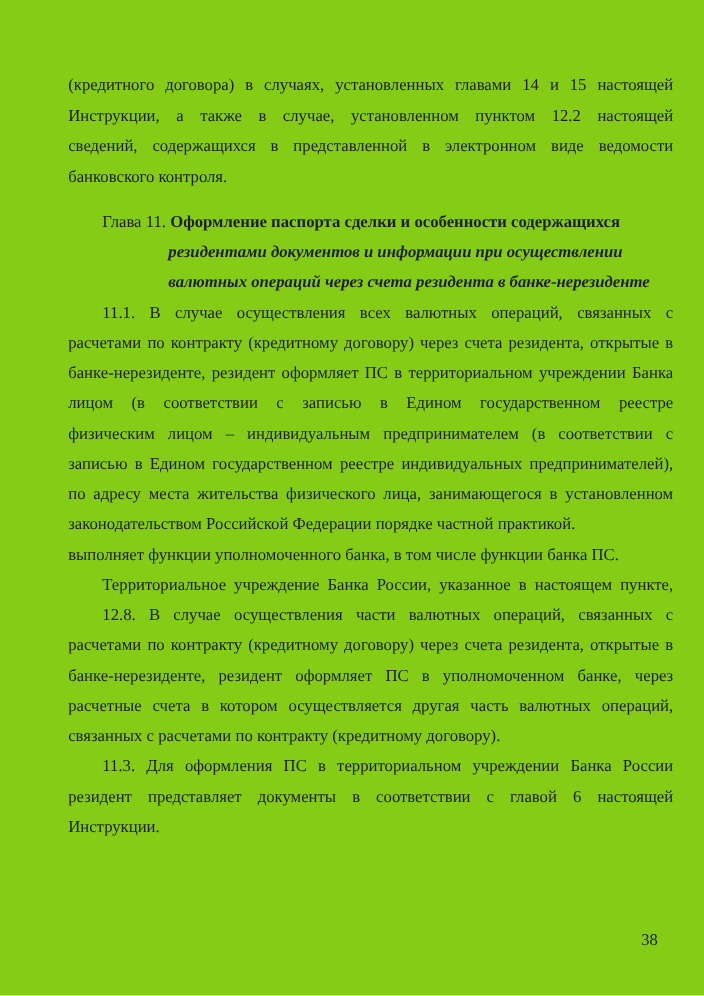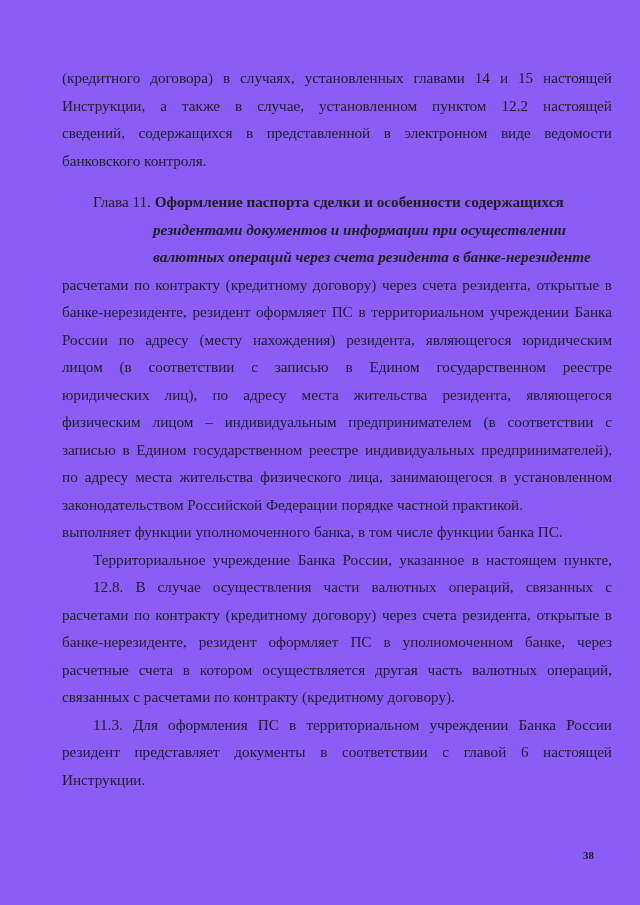--- a/index.html
+++ b/index.html
@@ -4,21 +4,21 @@
 <style>
   html, body {
     margin: 0;
     padding: 0;
     background: #fdfdfd;
   }
   .page {
     position: relative;
     width: 640px;
     height: 905px;
-    background: #8b5cf6;
+    background: #84cc16;
     font-family: "Liberation Serif", serif;
     color: #1e1e1e;
     overflow: hidden;
   }
   .content {
     position: absolute;
     left: 62px;
     top: 64px;
     width: 550px;
     font-size: 15.2px;
@@ -36,23 +36,22 @@
     font-weight: bold;
   }
   .h-line { white-space: nowrap; }
   .h-line1 { padding-left: 31px; }
   .h-cont { padding-left: 91px; font-style: italic; }
   .chapter-label { font-weight: normal; text-align: right; }
   .page-number {
     position: absolute;
     left: 583px;
     top: 845px;
-    font-size: 11px;
+    font-size: 15px;
     line-height: 20px;
-    font-weight: bold;
   }
 </style>
 </head>
 <body>
 
 <div class="page">
   <div class="content">
 
     <div class="para">
         <div class="line first">(кредитного договора) в случаях, установленных главами 14 и 15 настоящей</div>
@@ -64,25 +63,24 @@
     <div class="heading">
       <div class="h-line h-line1">
         <span class="chapter-label">Глава 11.</span>
         <span>Оформление паспорта сделки и особенности содержащихся</span>
       </div>
       <div class="h-line h-cont">резидентами документов и информации при осуществлении</div>
       <div class="h-line h-cont">валютных операций через счета резидента в банке-нерезиденте</div>
     </div>
 
     <div class="para indent">
+        <div class="line first">11.1. В случае осуществления всех валютных операций, связанных с</div>
         <div class="line">расчетами по контракту (кредитному договору) через счета резидента, открытые в</div>
         <div class="line">банке-нерезиденте, резидент оформляет ПС в территориальном учреждении Банка</div>
-        <div class="line">России по адресу (месту нахождения) резидента, являющегося юридическим</div>
         <div class="line">лицом (в соответствии с записью в Едином государственном реестре</div>
-        <div class="line">юридических лиц), по адресу места жительства резидента, являющегося</div>
         <div class="line">физическим лицом – индивидуальным предпринимателем (в соответствии с</div>
         <div class="line">записью в Едином государственном реестре индивидуальных предпринимателей),</div>
         <div class="line">по адресу места жительства физического лица, занимающегося в установленном</div>
         <div class="line last">законодательством Российской Федерации порядке частной практикой.</div>
       </div>
 
     <div class="para indent">
         <div class="line last">выполняет функции уполномоченного банка, в том числе функции банка ПС.</div>
         <div class="line first">Территориальное учреждение Банка России, указанное в настоящем пункте,</div>
       </div>

